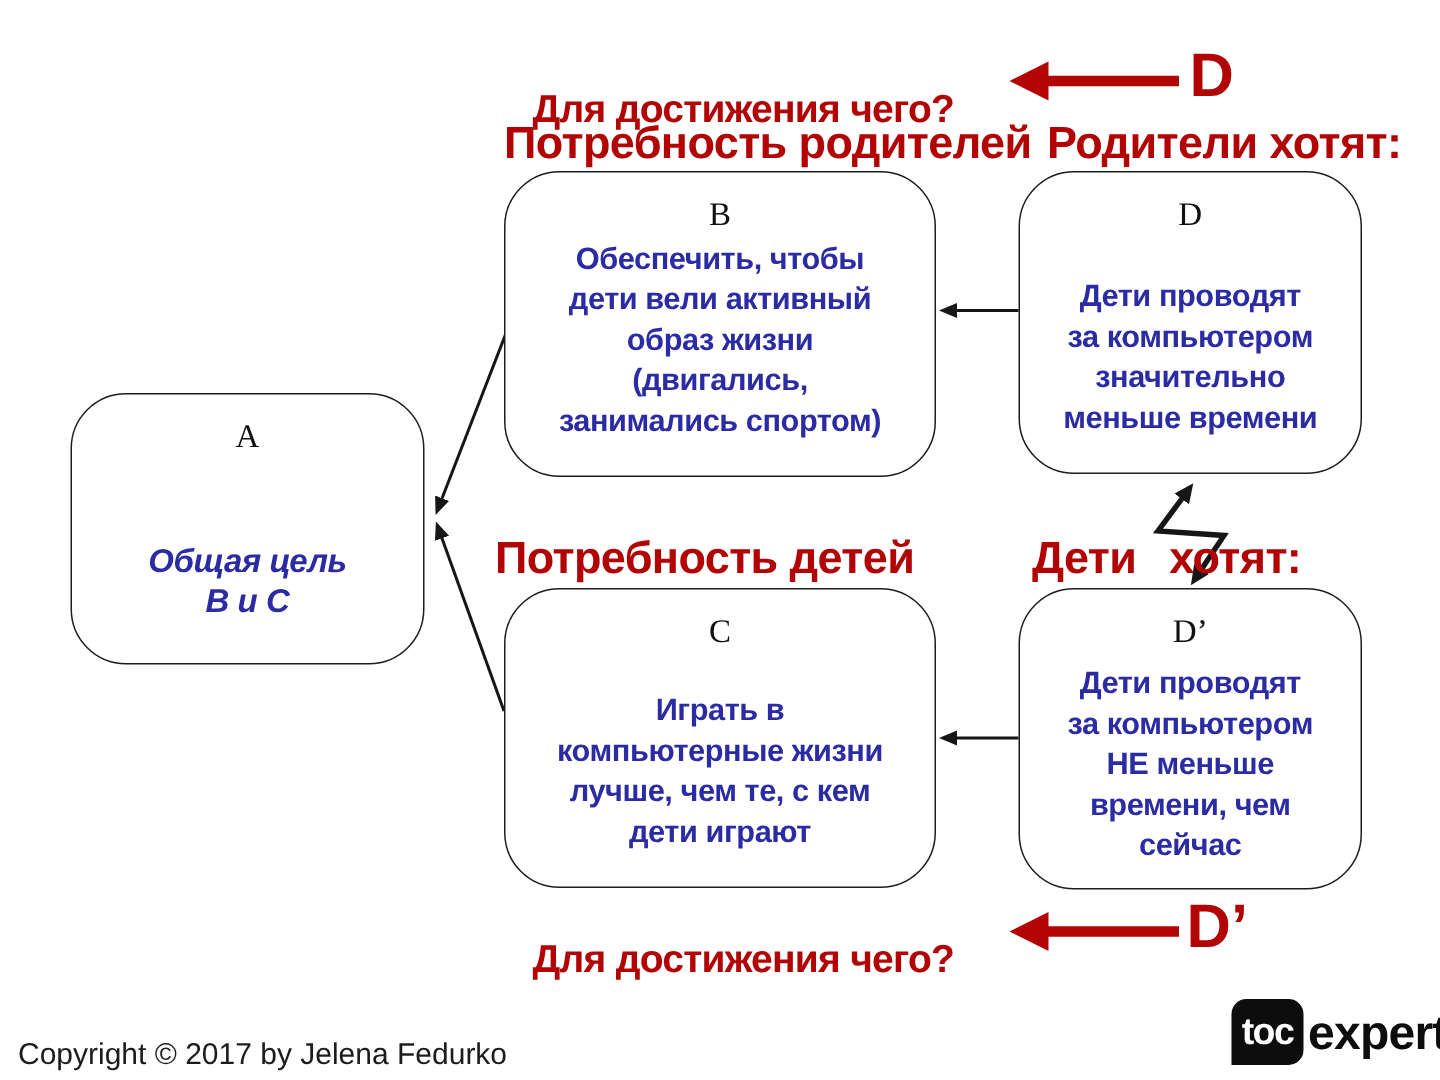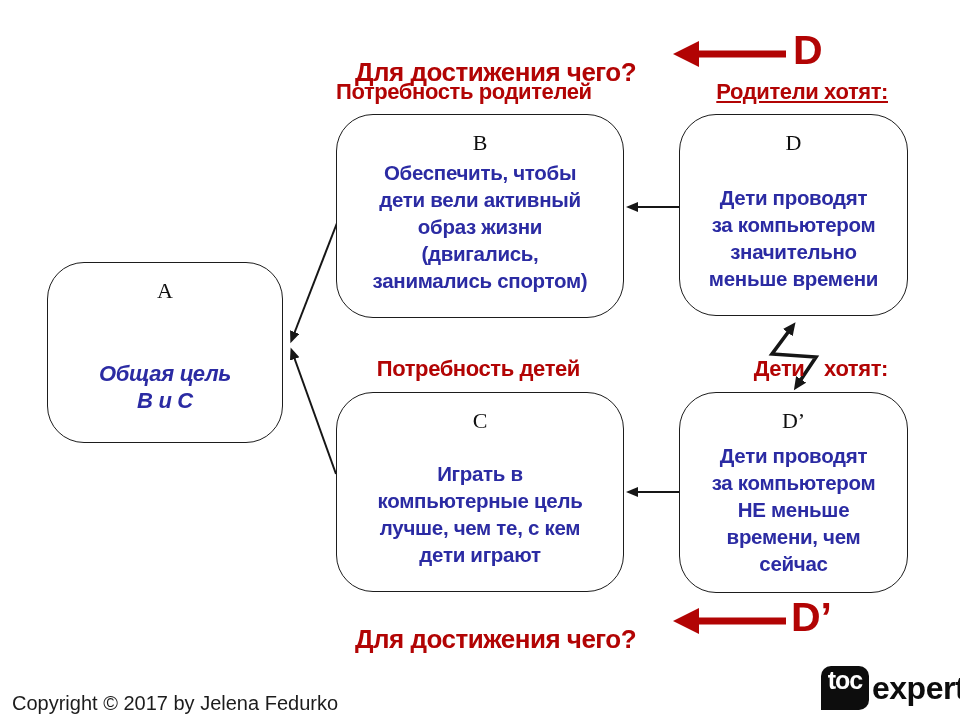--- a/index.html
+++ b/index.html
@@ -25,21 +25,21 @@
     font-size: 26px; font-weight: bold; letter-spacing: -0.5px;
     white-space: nowrap;
     margin-top: 20px;
   }
   .big-letter {
     position: absolute; color: var(--red);
     font-size: 41px; font-weight: bold; white-space: nowrap;
   }
   .row-label {
     position: absolute; color: var(--red);
-    font-size: 22px; font-weight: bold; text-align: right;
+    font-size: 30px; font-weight: bold; text-align: left;
     white-space: nowrap; letter-spacing: -0.4px;
   }
   .gapped { word-spacing: 14px; }
 
   .box {
     position: absolute; background: #fff;
     border: 1.7px solid #1d1d1d; border-radius: 37px;
     display: flex; flex-direction: column; align-items: center;
   }
   .box-letter {
@@ -63,21 +63,21 @@
   }
   .footer-site {
     position: absolute; left: 658px; top: 694px;
     font-family: "Liberation Serif", serif;
     font-size: 16.5px; font-weight: bold; color: #0d0d0d;
   }
   .logo { position: absolute; left: 821px; top: 665px; width: 136px; height: 48px; }
   .logo-badge {
     position: absolute; left: 0; top: 1px; width: 48px; height: 44px;
     background: #0d0d0d; border-radius: 10px 10px 10px 0;
-    display: flex; align-items: flex-start; justify-content: center;
+    display: flex; align-items: center; justify-content: center;
   }
   .logo-badge span {
     color: #fff; font-weight: bold; font-size: 25px; letter-spacing: -1px;
   }
   .logo-suffix {
     position: absolute; left: 51px; top: 5px;
     color: #0d0d0d; font-weight: bold; font-size: 32px; letter-spacing: -0.5px;
   }
 </style>
 </head>
@@ -104,21 +104,21 @@
     <line class="black-line" x1="336" y1="474" x2="294" y2="357" marker-end="url(#ah-black)"></line>
     <polyline class="zigzag-line" points="789,331 772,354 816,357 800,381" marker-start="url(#ah-zig)" marker-end="url(#ah-zig)"></polyline>
     <line class="red-line" x1="786" y1="54" x2="697" y2="54" marker-end="url(#ah-red)"></line>
     <line class="red-line" x1="786" y1="621" x2="697" y2="621" marker-end="url(#ah-red)"></line>
   </svg>
 
   <div class="question" style="left:355px; top:37px;">Для достижения чего?</div>
   <div class="big-letter" style="left:793px; top:27px;">D</div>
 
   <div class="row-label" style="left:336px; top:79px; width:250px;">Потребность родителей</div>
-  <div class="row-label" style="left:698px; top:79px; width:190px;text-decoration:underline;">Родители хотят:</div>
+  <div class="row-label" style="left:698px; top:79px; width:190px;">Родители хотят:</div>
 
   <div class="box box-b" style="left:336px; top:114px; width:288px; height:204px;">
     <div class="box-letter">B</div>
     <div class="box-body">Обеспечить, чтобы
 дети вели активный
 образ жизни
 (двигались,
 занимались спортом)</div>
   </div>
 
@@ -135,21 +135,21 @@
     <div class="box-body">Общая цель
 B и C</div>
   </div>
 
   <div class="row-label" style="left:330px; top:356px; width:250px;">Потребность детей</div>
   <div class="row-label gapped" style="left:688px; top:356px; width:200px;">Дети хотят:</div>
 
   <div class="box box-c" style="left:336px; top:392px; width:288px; height:200px;">
     <div class="box-letter">C</div>
     <div class="box-body">Играть в
-компьютерные цель
+компьютерные жизни
 лучше, чем те, с кем
 дети играют</div>
   </div>
 
   <div class="box box-dp" style="left:679px; top:392px; width:229px; height:201px;">
     <div class="box-letter">D’</div>
     <div class="box-body">Дети проводят
 за компьютером
 НЕ меньше
 времени, чем

